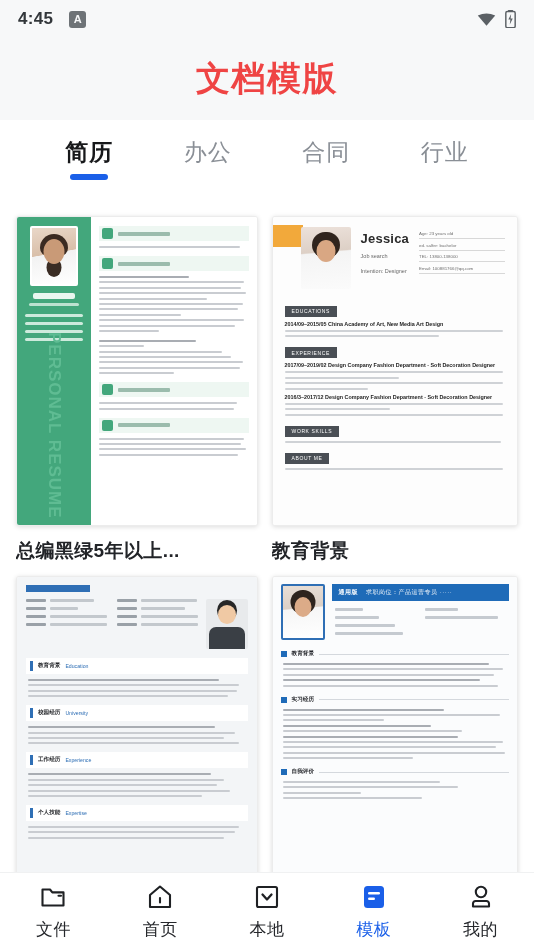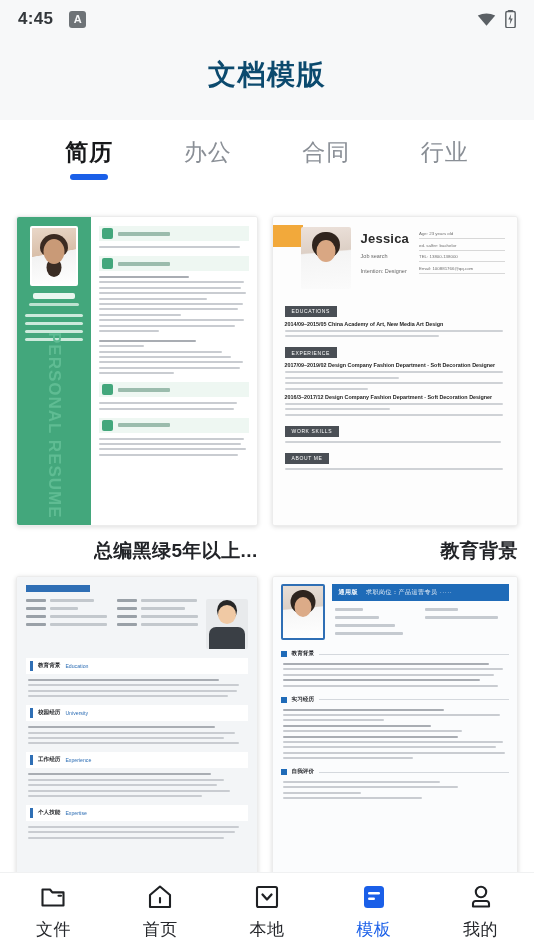--- a/index.html
+++ b/index.html
@@ -29,21 +29,21 @@
   .wifi-ico{ width:19px;height:15px; }
   .batt-ico{ width:11px;height:18px; }
 
   
   .header{
     height:82px; width:100%;
     background:#f7f8f9;
     display:flex; align-items:flex-start; justify-content:center;
     padding-top:18px;
   }
-  .header-title{ font-size:28px; font-weight:700; color:#0c4a6e; letter-spacing:1.5px; }
+  .header-title{ font-size:34px; font-weight:700; color:#ef4444; letter-spacing:1.5px; }
 
   
   .tabbar{
     height:78px; width:100%; background:#ffffff;
     display:flex; align-items:flex-start; padding:18px 30px 0 30px;
   }
   .tab{
     flex:1; display:flex; flex-direction:column; align-items:center;
     position:relative; cursor:pointer;
   }
@@ -53,21 +53,21 @@
   .tab.active .tab-underline{ background:#1a5fe8; }
 
   
   .grid{
     position:absolute; top:198px; left:0; right:0; bottom:78px;
     padding:18px 16px 0 16px;
     display:grid; grid-template-columns:1fr 1fr;
     column-gap:14px; row-gap:12px;
     overflow:hidden;
   }
-  .card{ display:flex; flex-direction:column; align-items:flex-end; }
+  .card{ display:flex; flex-direction:column; align-items:flex-start; }
   .thumb{
     width:100%; height:310px; background:#ffffff;
     border:1px solid #ececec; border-radius:3px;
     box-shadow:0 1px 5px rgba(0,0,0,.14);
     overflow:hidden; position:relative;
   }
   .card-title{
     margin-top:12px; font-size:19px; font-weight:700; color:#222428;
     max-width:98%; white-space:nowrap; overflow:hidden; text-overflow:ellipsis;
     text-align:center; letter-spacing:.4px;

